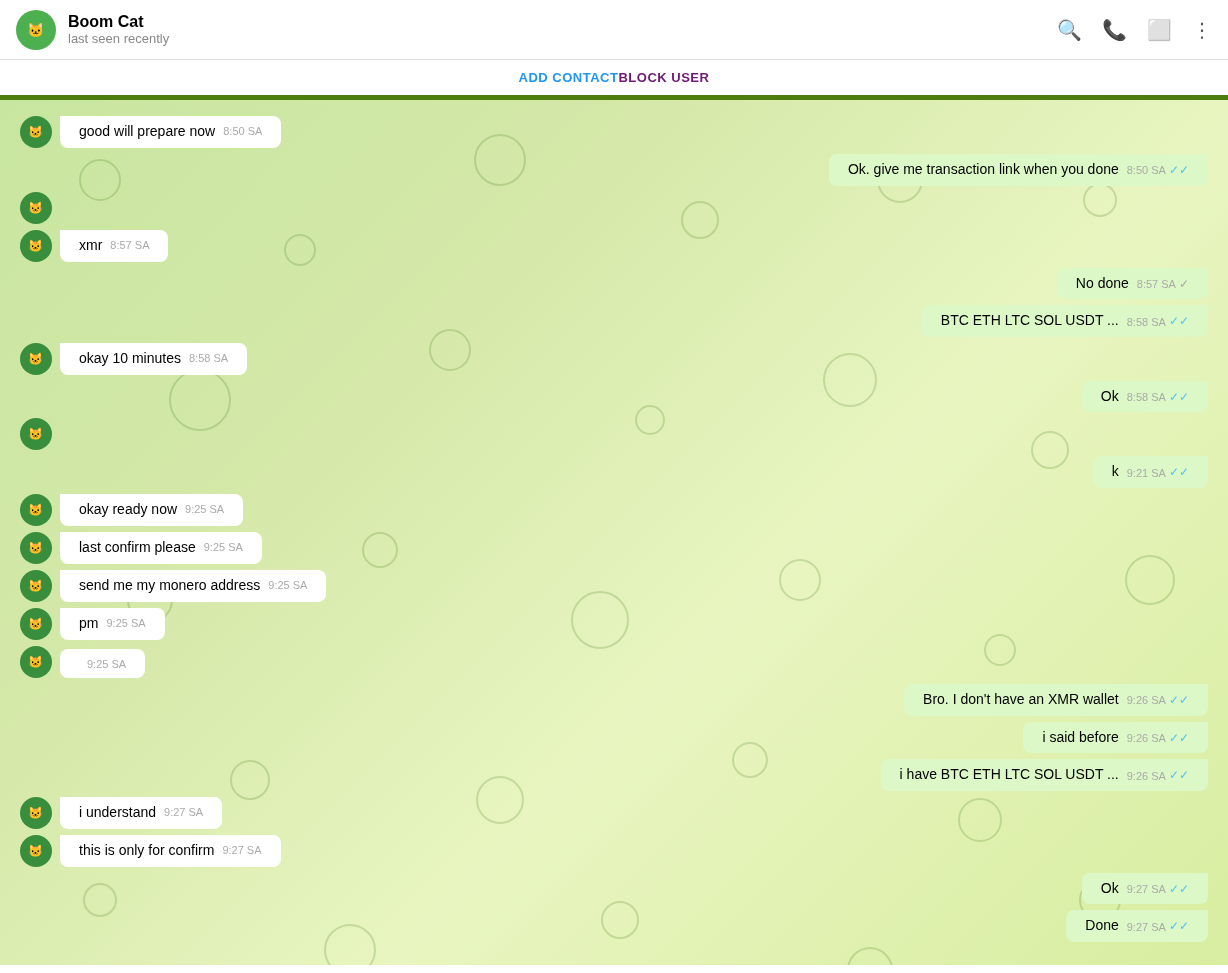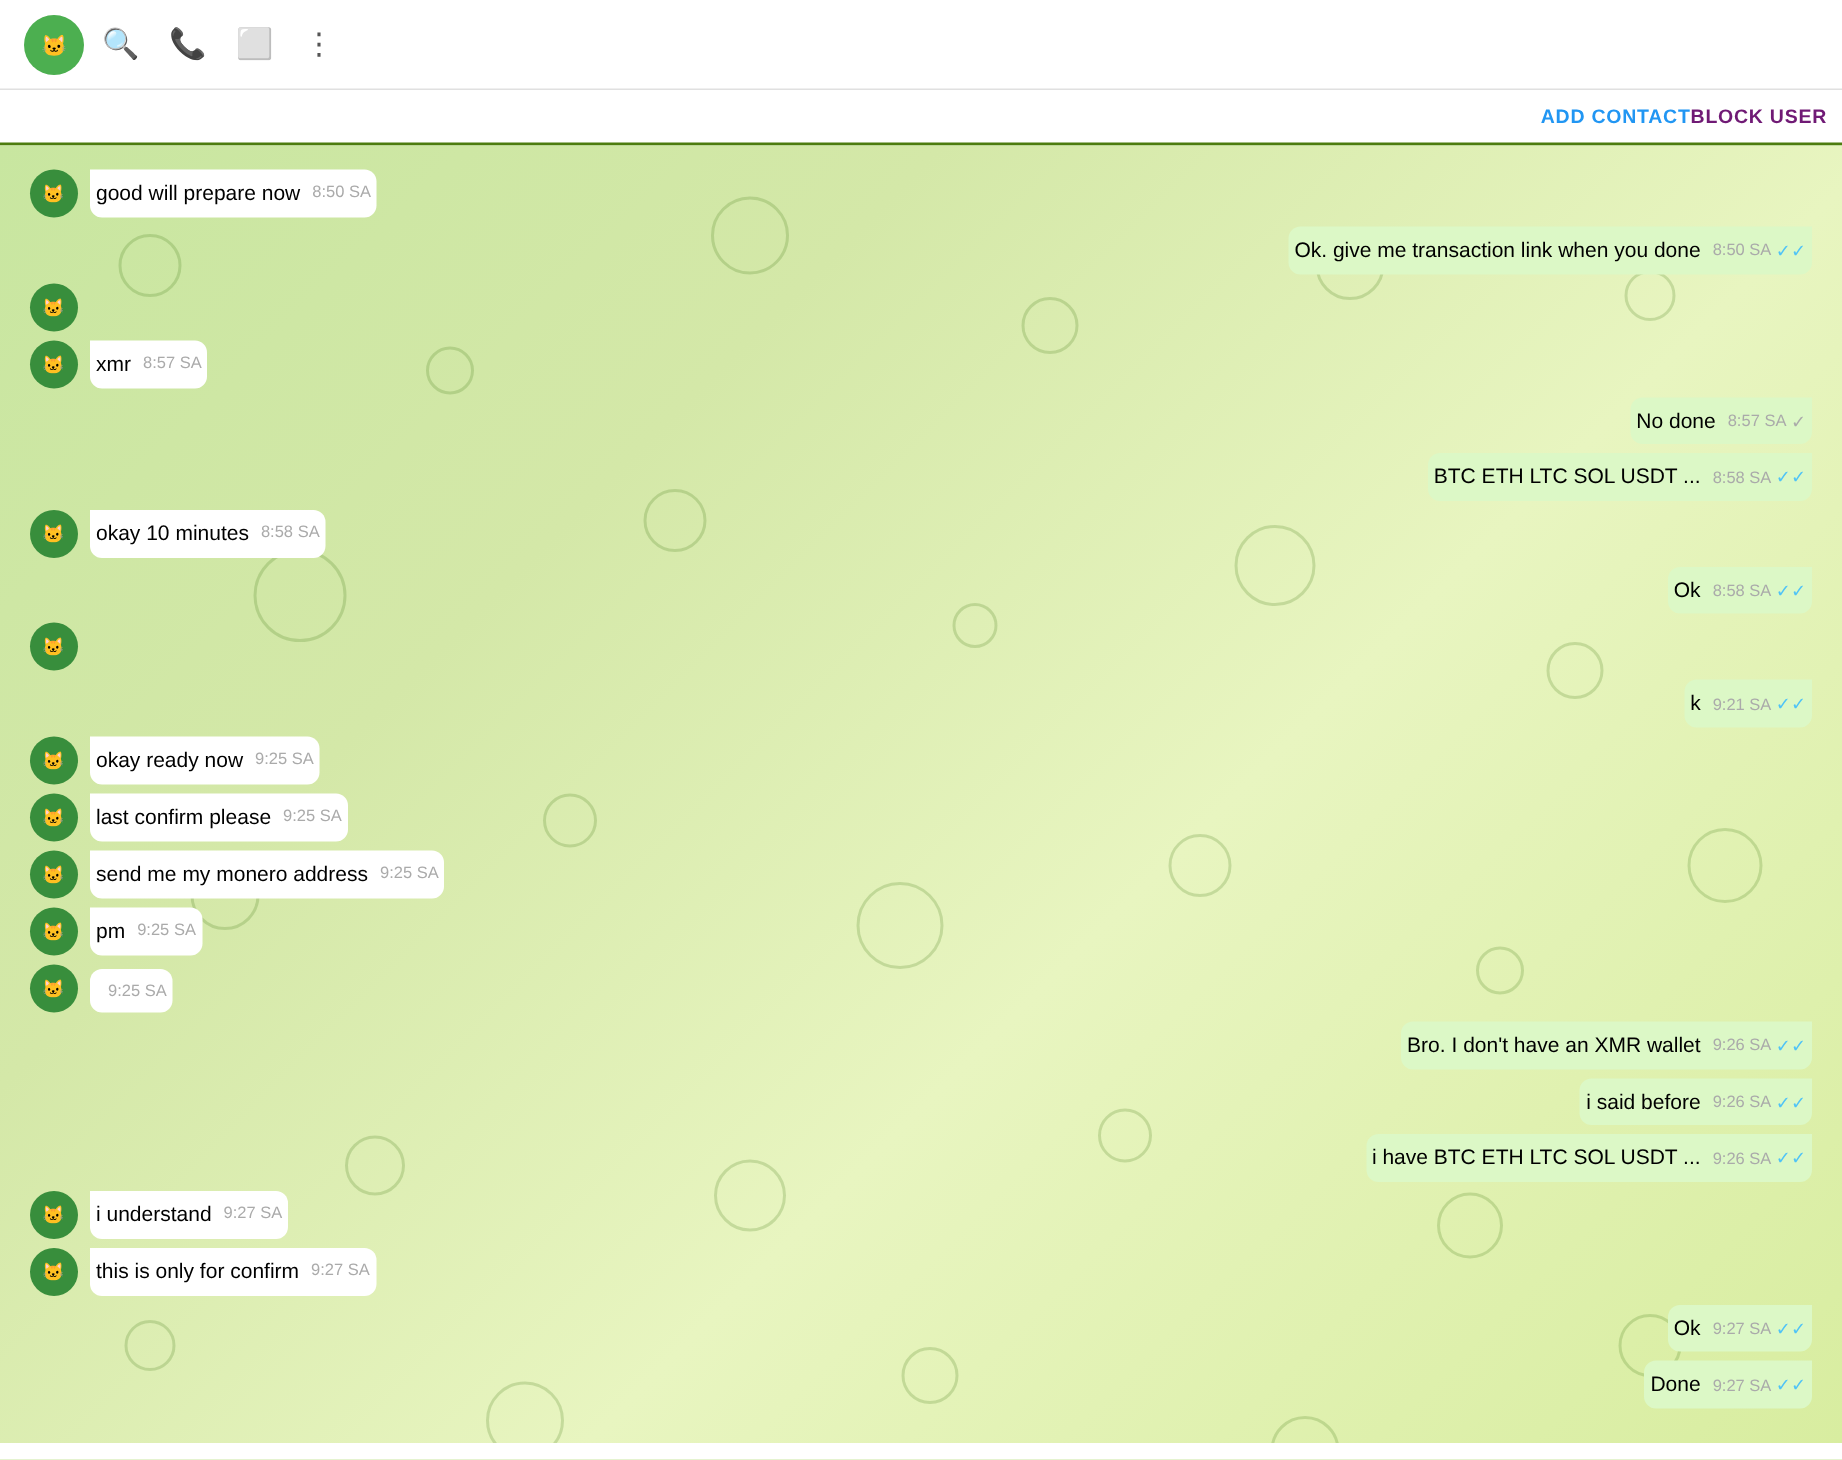--- a/index.html
+++ b/index.html
@@ -18,23 +18,23 @@
     }
     .header-info { flex: 1; }
     .header-name { font-size: 16px; font-weight: 600; color: #000; }
     .header-status { font-size: 13px; color: #888; }
     .header-icons { display: flex; gap: 20px; align-items: center; }
     .header-icon { font-size: 20px; color: #555; cursor: pointer; }
 
     
     .action-bar {
       display: flex;
-      justify-content: flex-end;
+      justify-content: center;
       padding: 10px;
-      border-bottom: 2px solid #4d7c0f;
+      border-bottom: 5px solid #4d7c0f;
       background: #fff;
     }
     .action-btn { font-size: 13px; font-weight: 600; cursor: pointer; letter-spacing: 0.5px; }
     .action-btn.add { color: #2196F3; }
     .action-btn.block { color: #701a75; }
 
     
     .chat-area {
       height: calc(973px - 60px - 48px);
       overflow-y: auto;
@@ -79,21 +79,21 @@
       justify-content: center;
       font-size: 12px;
       font-weight: bold;
       color: #fff;
     }
     .avatar.green { background: #4CAF50; }
     .avatar-spacer { width: 32px; flex-shrink: 0; }
 
     .bubble {
       max-width: 400px;
-      padding: 6px 4px;
+      padding: 6px 19px;
       border-radius: 8px;
       font-size: 14px;
       line-height: 1.4;
       position: relative;
     }
     .bubble.incoming-bubble {
       background: #fff;
       border-radius: 0 8px 8px 8px;
     }
     .bubble.outgoing-bubble {
@@ -122,20 +122,24 @@
       font-size: 12px;
       word-break: break-all;
       background: #fff;
     }
   </style>
 </head>
 <body>
 
 <div class="header">
   <div class="avatar green" style="margin-right:12px; width:40px; height:40px; font-size:14px;">🐱</div>
+  <div class="header-info">
+    <div class="header-name">Boom Cat</div>
+    <div class="header-status">last seen recently</div>
+  </div>
   <div class="header-icons">
     <span class="header-icon">🔍</span>
     <span class="header-icon">📞</span>
     <span class="header-icon">⬜</span>
     <span class="header-icon">⋮</span>
   </div>
 </div>
 
 <div class="action-bar">
   <span class="action-btn add">ADD CONTACT</span>

